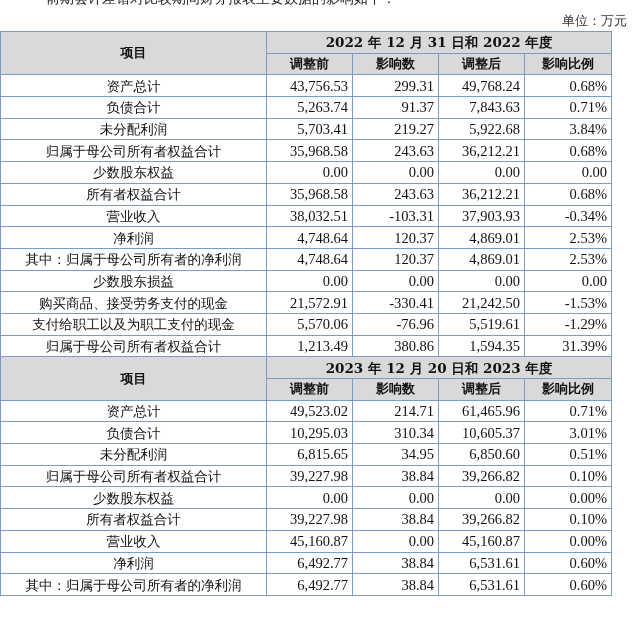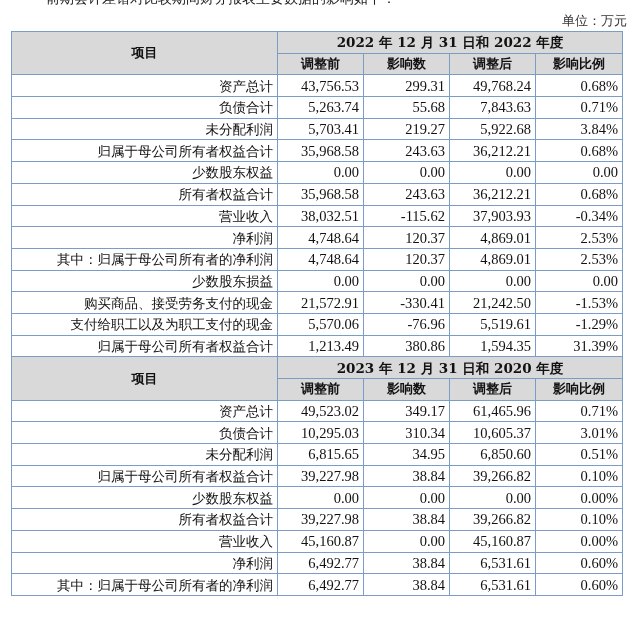--- a/index.html
+++ b/index.html
@@ -10,21 +10,21 @@
   }
   .clipped-line {
     position: absolute; left: 46px; top: -10px;
     font-size: 14px; white-space: nowrap; color: #222;
   }
   .unit {
     position: absolute; right: 13px; top: 12px;
     font-size: 13px; color: #333;
   }
   table.fin {
-    position: absolute; left: 11px; top: 31px;
+    position: absolute; left: 0; top: 31px;
     width: 611px;
     border-collapse: collapse;
     table-layout: fixed;
     font-size: 13.5px;
   }
   table.fin td, table.fin th {
     border: 1px solid #7a9cc6;
     padding: 0 4px;
     height: 20.7px;
     line-height: 20px;
@@ -33,21 +33,21 @@
   }
   th.hdr {
     background: #d9d9d9;
     font-weight: bold;
     text-align: center;
     font-family: "DejaVu Sans", "Liberation Sans", sans-serif;
     font-size: 13px;
   }
   th.period { font-family: "DejaVu Serif", "Liberation Serif", serif; font-size: 13.5px; }
   th.item-hdr { height: 56px; }
-  td.label { text-align: right; font-size: 13.5px; }
+  td.label { text-align: center; font-size: 13.5px; }
   td.num { text-align: right; font-family: "Liberation Serif", "DejaVu Serif", serif; font-size: 14.5px; }
   col.c0 { width: 266px; }
   col.c1 { width: 86px; }
   col.c2 { width: 86px; }
   col.c3 { width: 86px; }
   col.c4 { width: 87px; }
 </style>
 </head>
 <body>
 
@@ -76,21 +76,21 @@
       <tr>
         <td class="label">资产总计</td>
         <td class="num">43,756.53</td>
         <td class="num">299.31</td>
         <td class="num">49,768.24</td>
         <td class="num">0.68%</td>
       </tr>
       <tr>
         <td class="label">负债合计</td>
         <td class="num">5,263.74</td>
-        <td class="num">55.68</td>
+        <td class="num">91.37</td>
         <td class="num">7,843.63</td>
         <td class="num">0.71%</td>
       </tr>
       <tr>
         <td class="label">未分配利润</td>
         <td class="num">5,703.41</td>
         <td class="num">219.27</td>
         <td class="num">5,922.68</td>
         <td class="num">3.84%</td>
       </tr>
@@ -111,21 +111,21 @@
       <tr>
         <td class="label">所有者权益合计</td>
         <td class="num">35,968.58</td>
         <td class="num">243.63</td>
         <td class="num">36,212.21</td>
         <td class="num">0.68%</td>
       </tr>
       <tr>
         <td class="label">营业收入</td>
         <td class="num">38,032.51</td>
-        <td class="num">-115.62</td>
+        <td class="num">-103.31</td>
         <td class="num">37,903.93</td>
         <td class="num">-0.34%</td>
       </tr>
       <tr>
         <td class="label">净利润</td>
         <td class="num">4,748.64</td>
         <td class="num">120.37</td>
         <td class="num">4,869.01</td>
         <td class="num">2.53%</td>
       </tr>
@@ -159,32 +159,32 @@
       </tr>
       <tr>
         <td class="label">归属于母公司所有者权益合计</td>
         <td class="num">1,213.49</td>
         <td class="num">380.86</td>
         <td class="num">1,594.35</td>
         <td class="num">31.39%</td>
       </tr>
       <tr>
         <th class="hdr item-hdr" rowspan="2">项目</th>
-        <th class="hdr period" colspan="4">2023 年 12 月 31 日和 2020 年度</th>
+        <th class="hdr period" colspan="4">2023 年 12 月 20 日和 2023 年度</th>
       </tr>
       <tr>
         <th class="hdr">调整前</th>
         <th class="hdr">影响数</th>
         <th class="hdr">调整后</th>
         <th class="hdr">影响比例</th>
       </tr>
       <tr>
         <td class="label">资产总计</td>
         <td class="num">49,523.02</td>
-        <td class="num">349.17</td>
+        <td class="num">214.71</td>
         <td class="num">61,465.96</td>
         <td class="num">0.71%</td>
       </tr>
       <tr>
         <td class="label">负债合计</td>
         <td class="num">10,295.03</td>
         <td class="num">310.34</td>
         <td class="num">10,605.37</td>
         <td class="num">3.01%</td>
       </tr>

